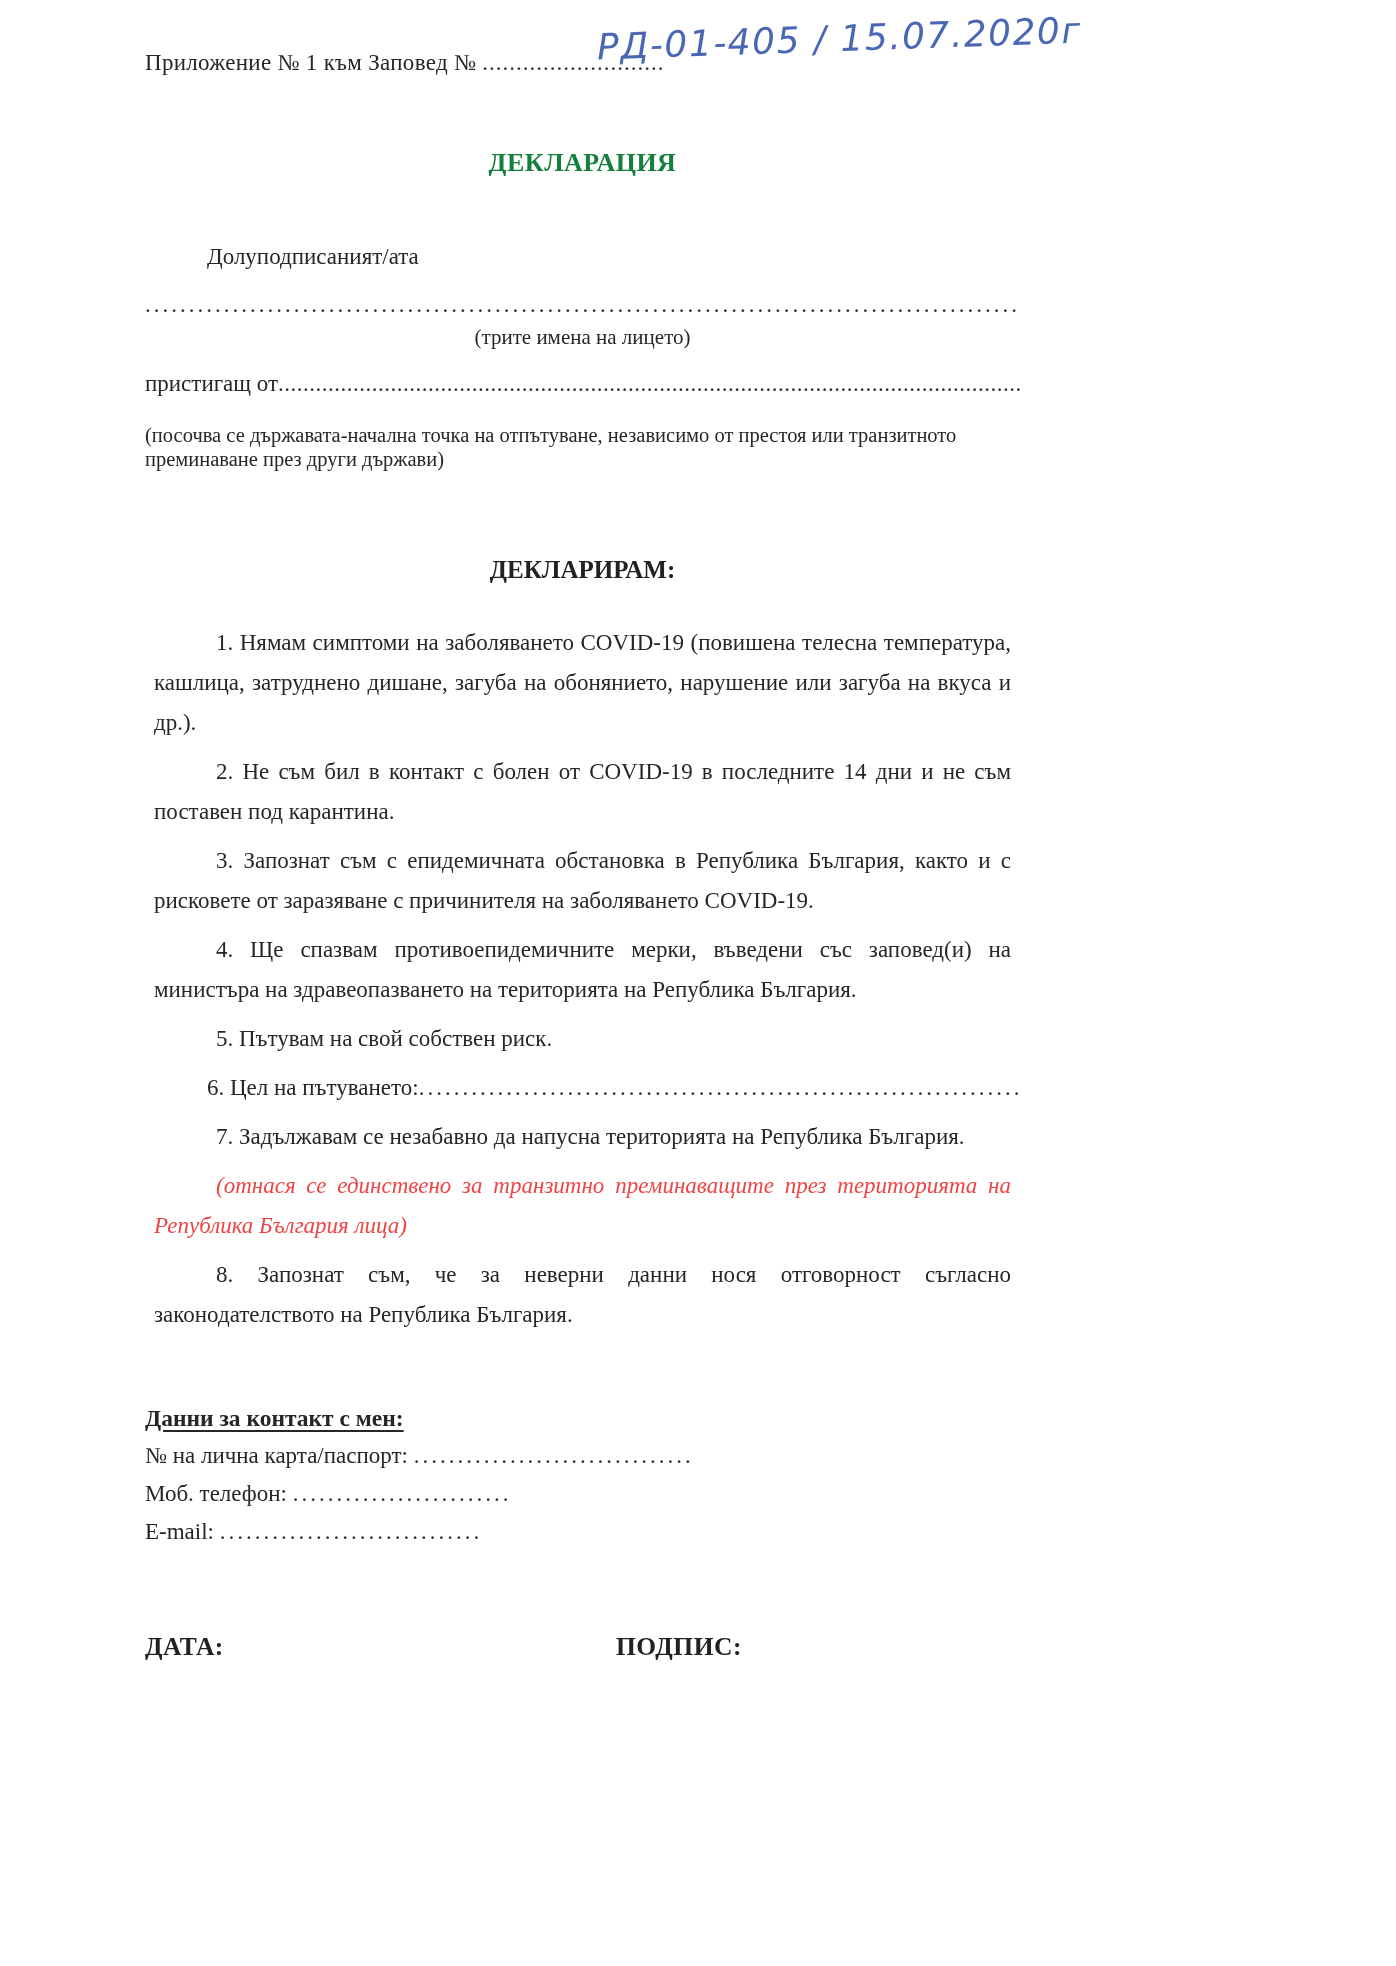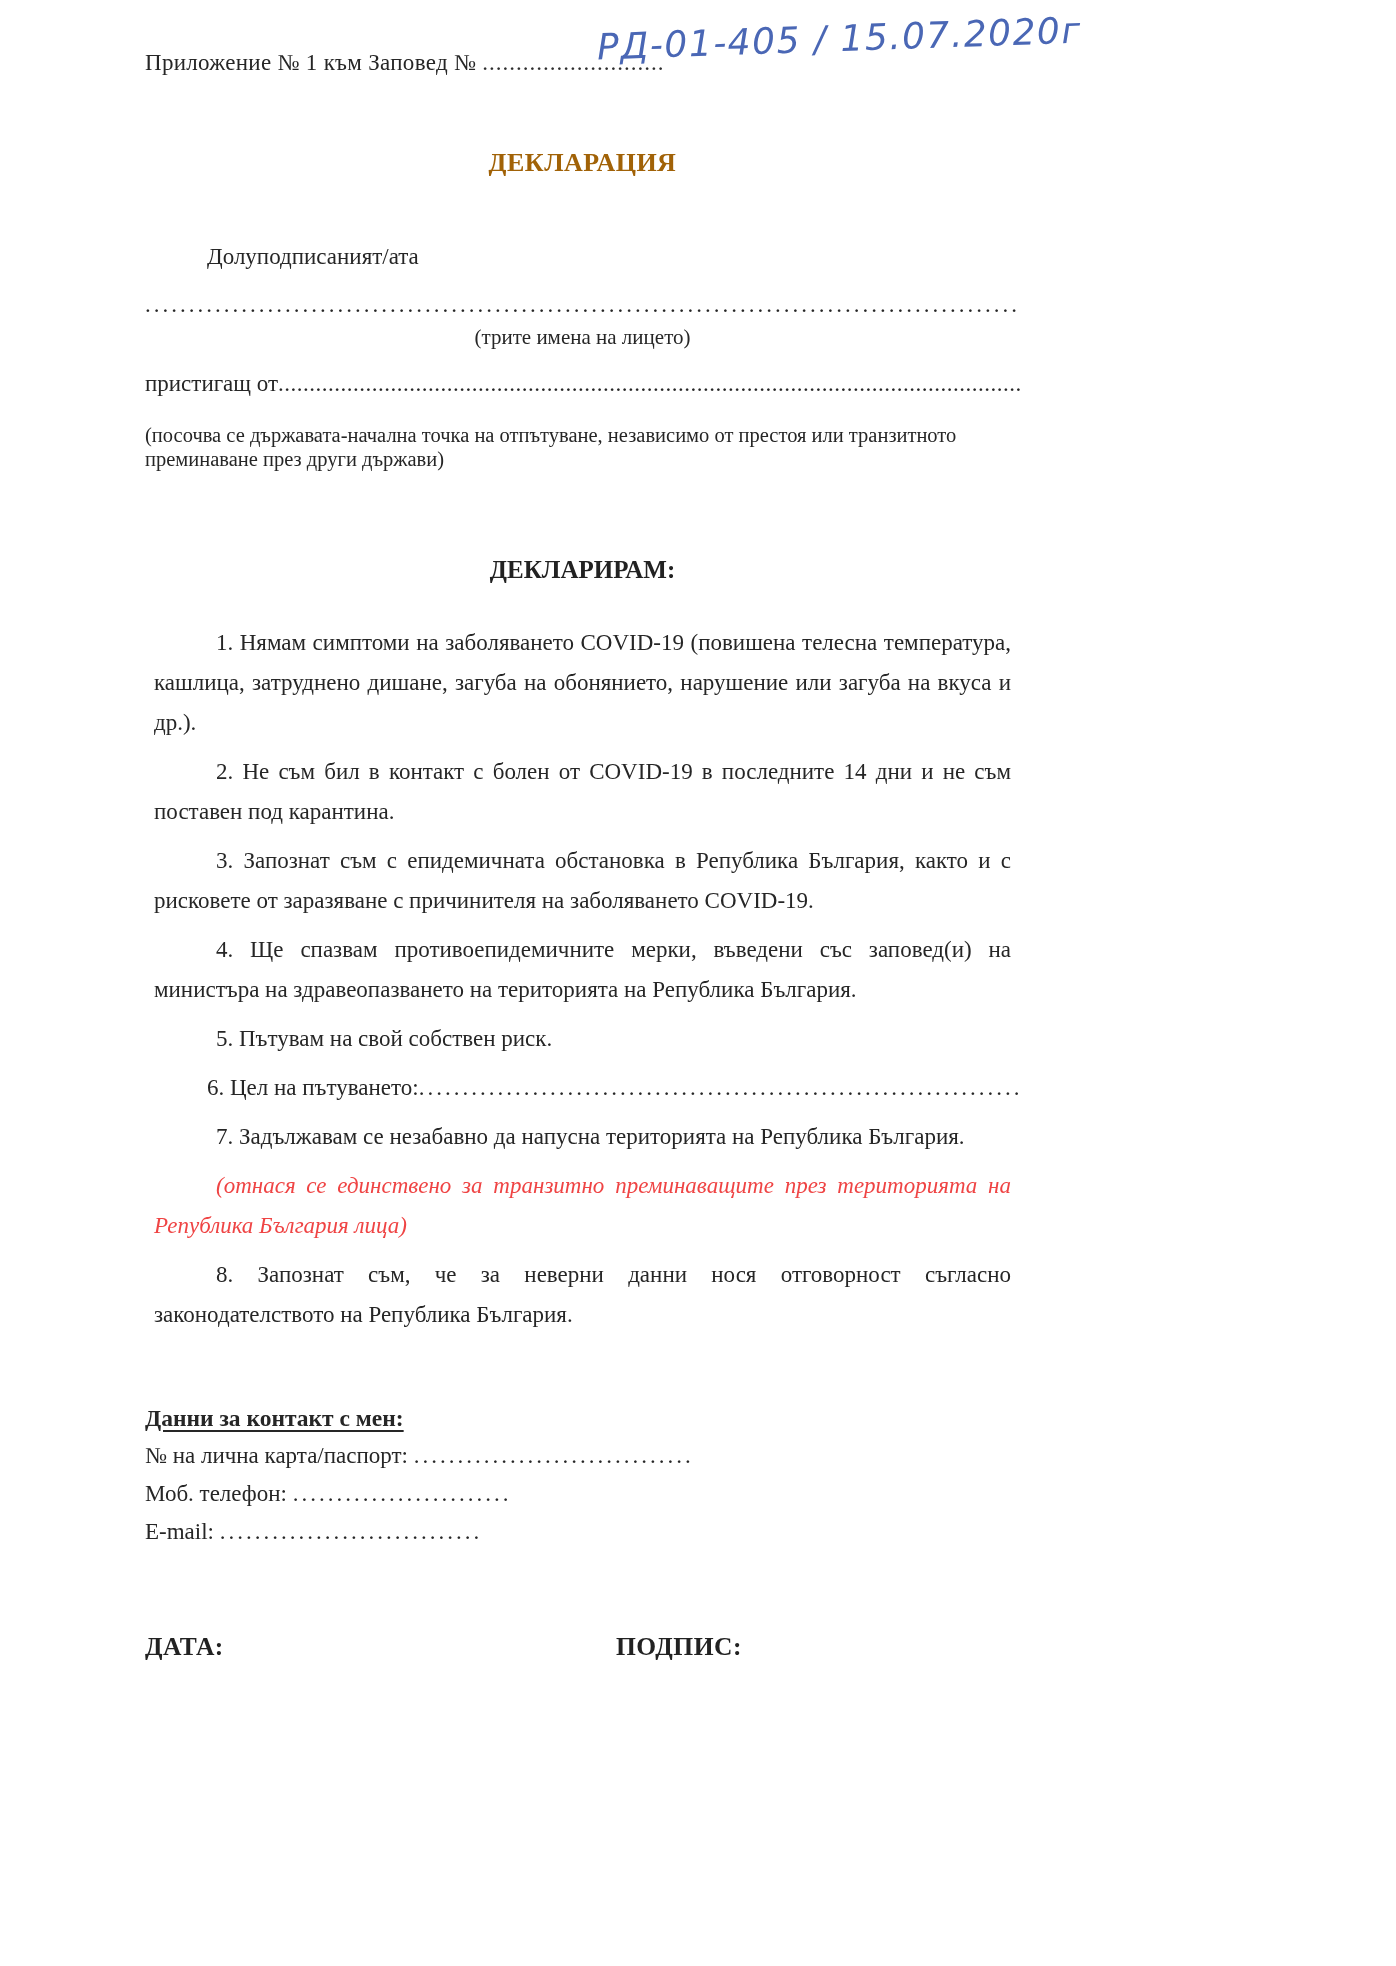--- a/index.html
+++ b/index.html
@@ -44,21 +44,21 @@
     white-space: nowrap;
   }
   
   .doc-title {
     text-align: center;
     font-weight: bold;
     font-size: 26px;
     letter-spacing: 0.5px;
     line-height: 30px;
     margin-bottom: 64px;
-    color: #a16207;
+    color: #15803d;
   }
   
   .undersigned {
     text-indent: 62px;
     line-height: 30px;
     margin-bottom: 16px;
   }
   .fill-line {
     white-space: nowrap;
     overflow: hidden;

